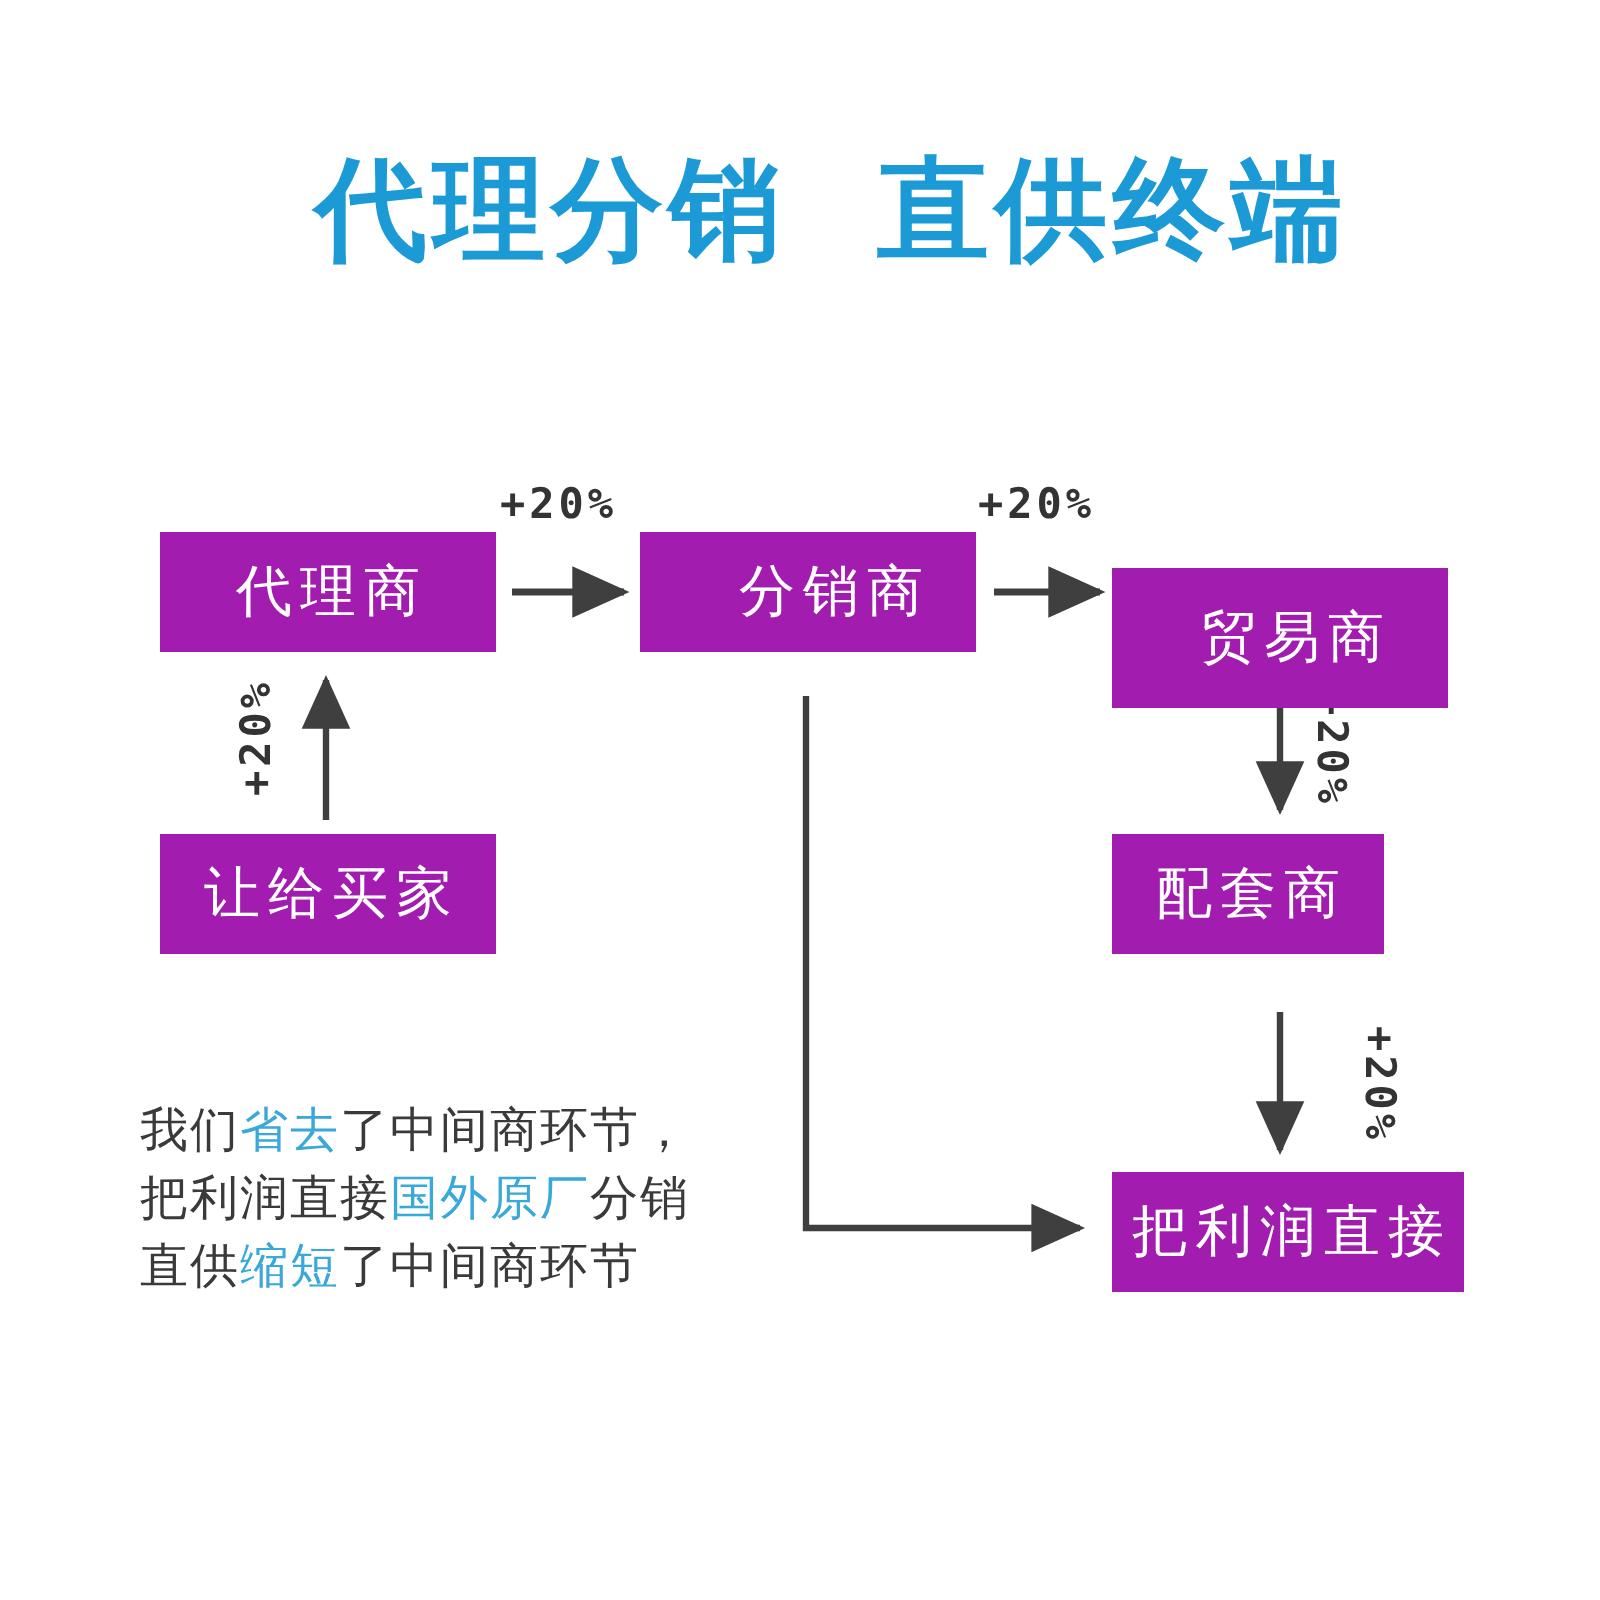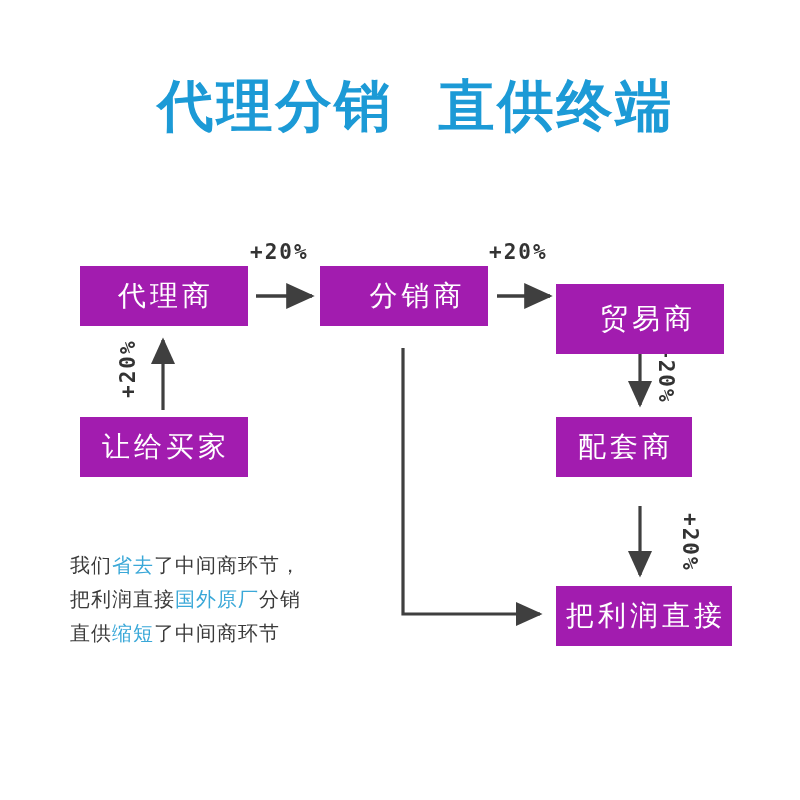--- a/index.html
+++ b/index.html
@@ -90,21 +90,21 @@
   }
 
   
   .blurb {
     position: absolute;
     left: 70px;
     top: 548px;
     width: 330px;
     color: #3a3a3a;
     font-family: "DejaVu Sans", "Liberation Sans", sans-serif;
-    font-size: 20px;
+    font-size: 24px;
     line-height: 34px;
     letter-spacing: 1px;
   }
   .blurb .hi { color: #3aa8d8; }
 </style>
 </head>
 <body>
 
 <div id="canvas">
 

